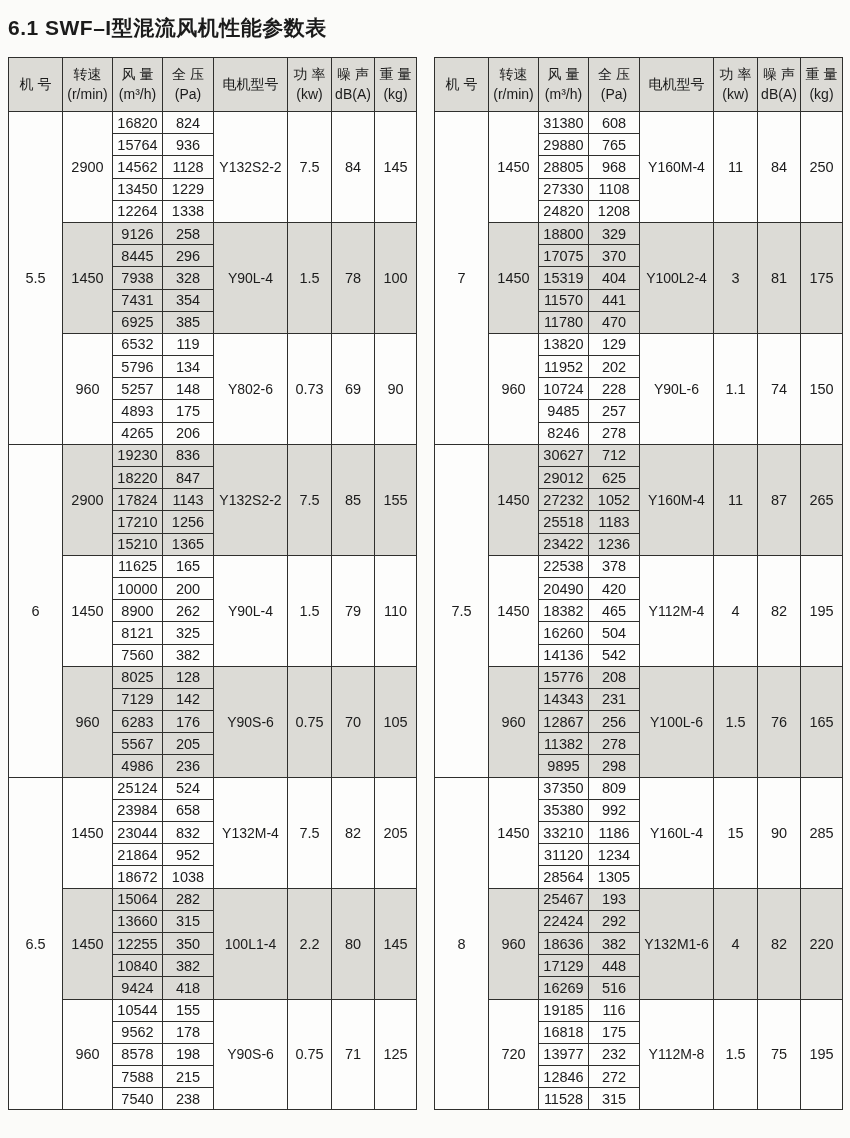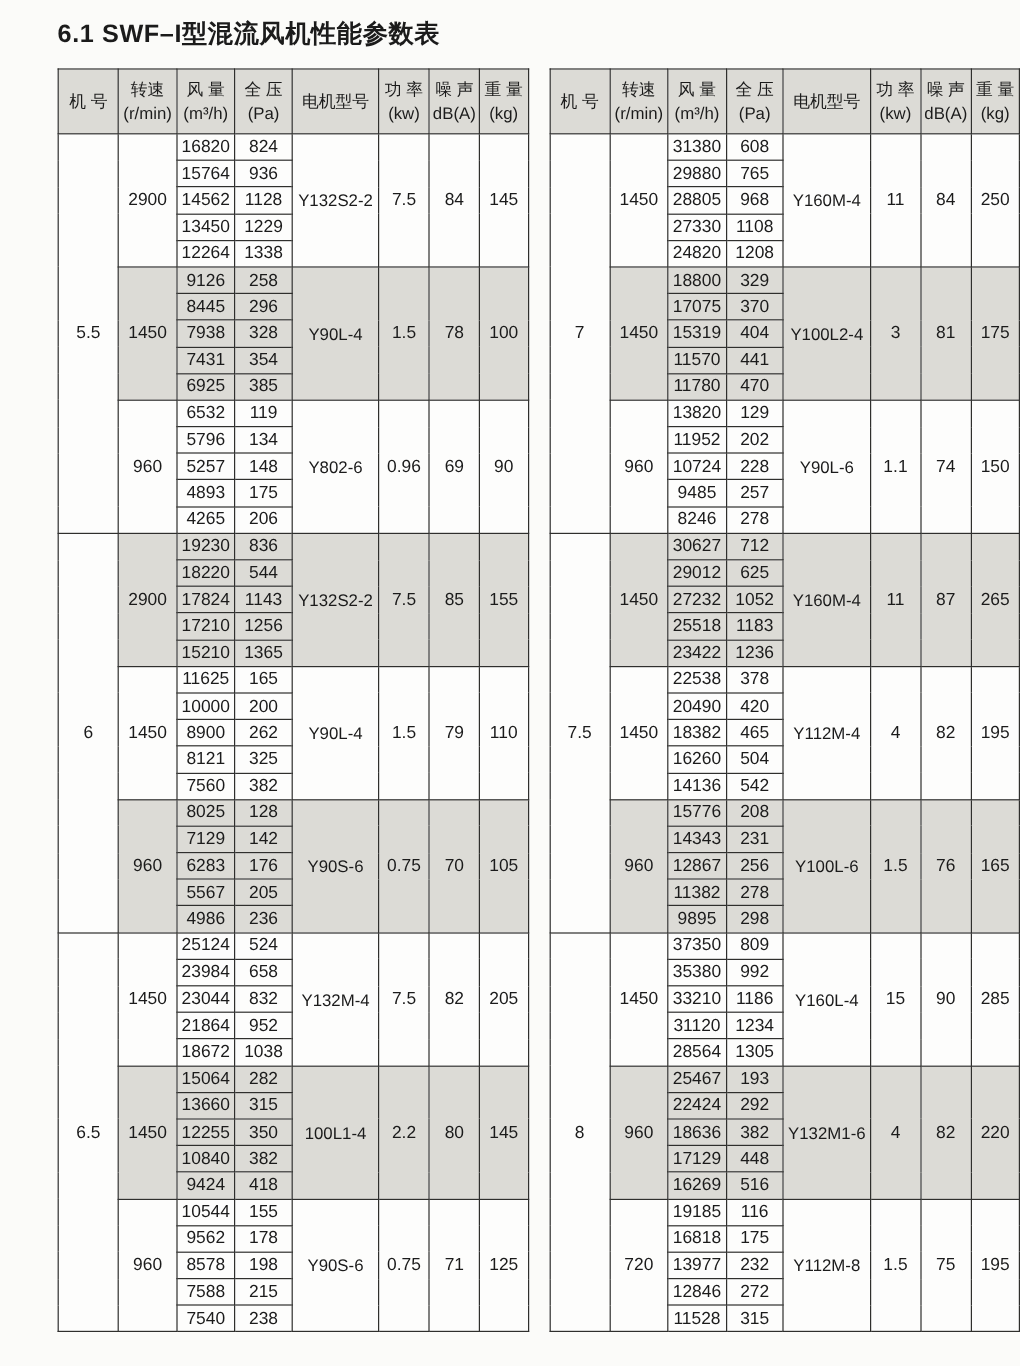--- a/index.html
+++ b/index.html
@@ -7,21 +7,20 @@
     padding: 0;
     background: #fbfbf9;
     width: 850px;
     height: 1138px;
     font-family: "Liberation Sans", "DejaVu Sans", sans-serif;
     color: #1b1b1b;
     overflow: hidden;
   }
   .page {
     padding: 12px 0 0 8px;
-    margin-left: 40px;
   }
   .title {
     font-size: 21px;
     font-weight: bold;
     letter-spacing: 0.5px;
     margin: 2px 0 15px 0;
   }
   .tables {
     display: flex;
     gap: 17px;
@@ -161,21 +160,21 @@
           </tr>
           <tr>
             <td class="shaded">6925</td>
             <td class="shaded">385</td>
           </tr>
           <tr>
             <td rowspan="5">960</td>
             <td>6532</td>
             <td>119</td>
             <td rowspan="5" class="motor">Y802-6</td>
-            <td rowspan="5">0.96</td>
+            <td rowspan="5">0.73</td>
             <td rowspan="5">69</td>
             <td rowspan="5">90</td>
           </tr>
           <tr>
             <td>5796</td>
             <td>134</td>
           </tr>
           <tr>
             <td>5257</td>
             <td>148</td>
@@ -193,21 +192,21 @@
             <td rowspan="5" class="shaded">2900</td>
             <td class="shaded">19230</td>
             <td class="shaded">836</td>
             <td rowspan="5" class="shaded motor">Y132S2-2</td>
             <td rowspan="5" class="shaded">7.5</td>
             <td rowspan="5" class="shaded">85</td>
             <td rowspan="5" class="shaded">155</td>
           </tr>
           <tr>
             <td class="shaded">18220</td>
-            <td class="shaded">544</td>
+            <td class="shaded">847</td>
           </tr>
           <tr>
             <td class="shaded">17824</td>
             <td class="shaded">1143</td>
           </tr>
           <tr>
             <td class="shaded">17210</td>
             <td class="shaded">1256</td>
           </tr>
           <tr>

